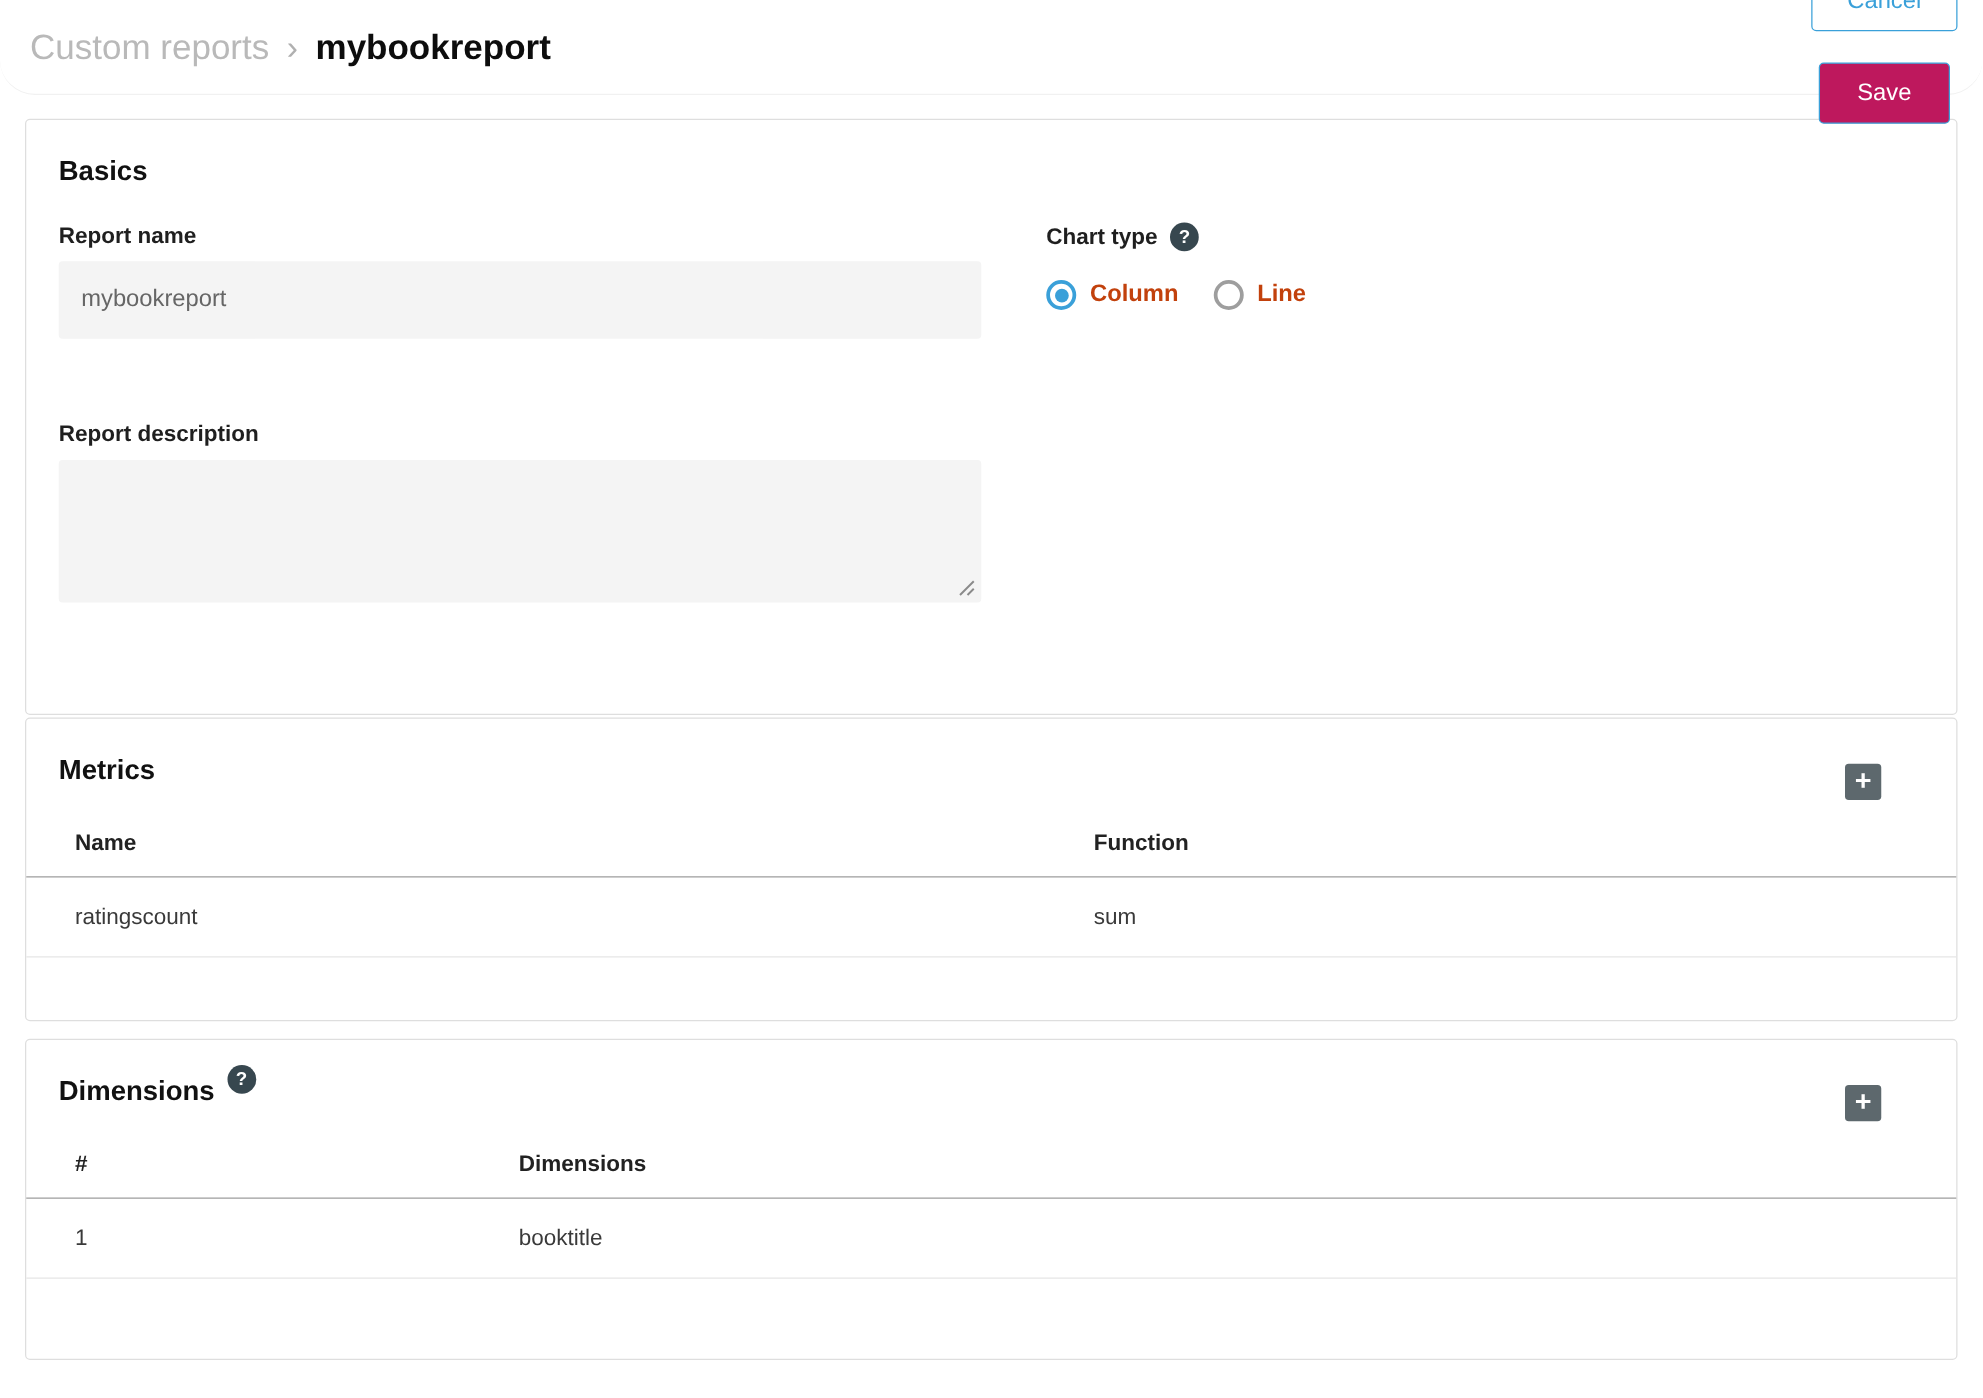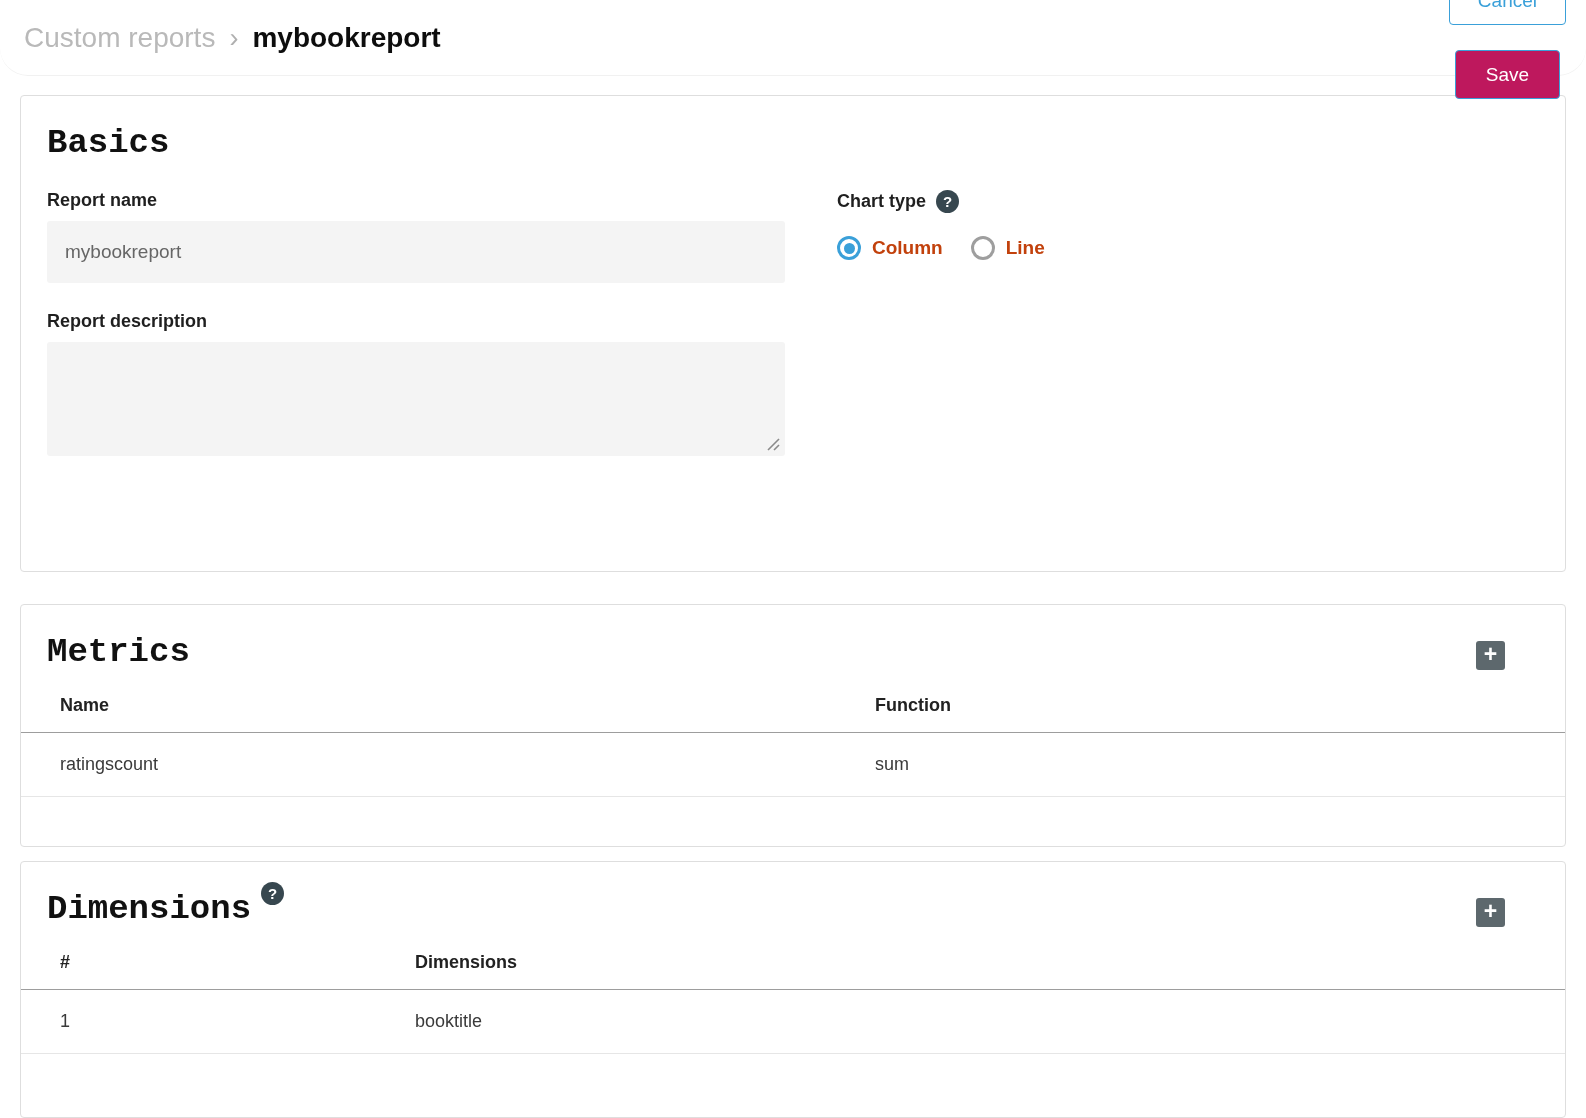--- a/index.html
+++ b/index.html
@@ -60,24 +60,23 @@
   }
 
   
   .card {
     margin: 19px 20px 0 20px;
     border: 1px solid #dedede;
     border-radius: 4px;
     background: #fff;
   }
   .card-title {
-    font-size: 34px;
+    font-size: 22px;
     font-weight: 700;
     color: #111;
-    font-family: Liberation Mono, monospace;
   }
 
   
   .basics {
     min-height: 477px;
     padding: 28px 26px 60px 26px;
   }
   .basics .card-title { margin-bottom: 28px; }
   .basics-grid {
     display: grid;
@@ -96,21 +95,21 @@
     height: 62px;
     background: #f4f4f4;
     border: none;
     border-radius: 3px;
     padding: 0 18px;
     font-family: "Liberation Sans", sans-serif;
     font-size: 19px;
     color: #666;
     outline: none;
   }
-  .desc-label { margin-top: 28px; }
+  .desc-label { margin-top: 66px; }
   .textarea-wrap { position: relative; width: 738px; }
   .text-area {
     width: 738px;
     height: 114px;
     background: #f4f4f4;
     border: none;
     border-radius: 3px;
     padding: 12px 18px;
     font-family: "Liberation Sans", sans-serif;
     font-size: 19px;
@@ -177,21 +176,21 @@
     background: #3aa0d9;
   }
   .radio-label {
     font-size: 19px;
     font-weight: 700;
     color: #c2410c;
   }
 
   
   .table-card { padding: 0 0 26px 0; }
-  .metrics-card { min-height: 243px; margin-top: 32px; }
+  .metrics-card { min-height: 243px; margin-top: 2px; }
   .dimensions-card { min-height: 257px; margin-top: 14px; margin-bottom: 13px; }
   .card-head {
     display: flex;
     align-items: flex-start;
     justify-content: space-between;
     padding: 28px 60px 14px 26px;
   }
   .card-head .title-group { display: flex; align-items: flex-start; gap: 10px; }
   .add-btn {
     width: 29px;

